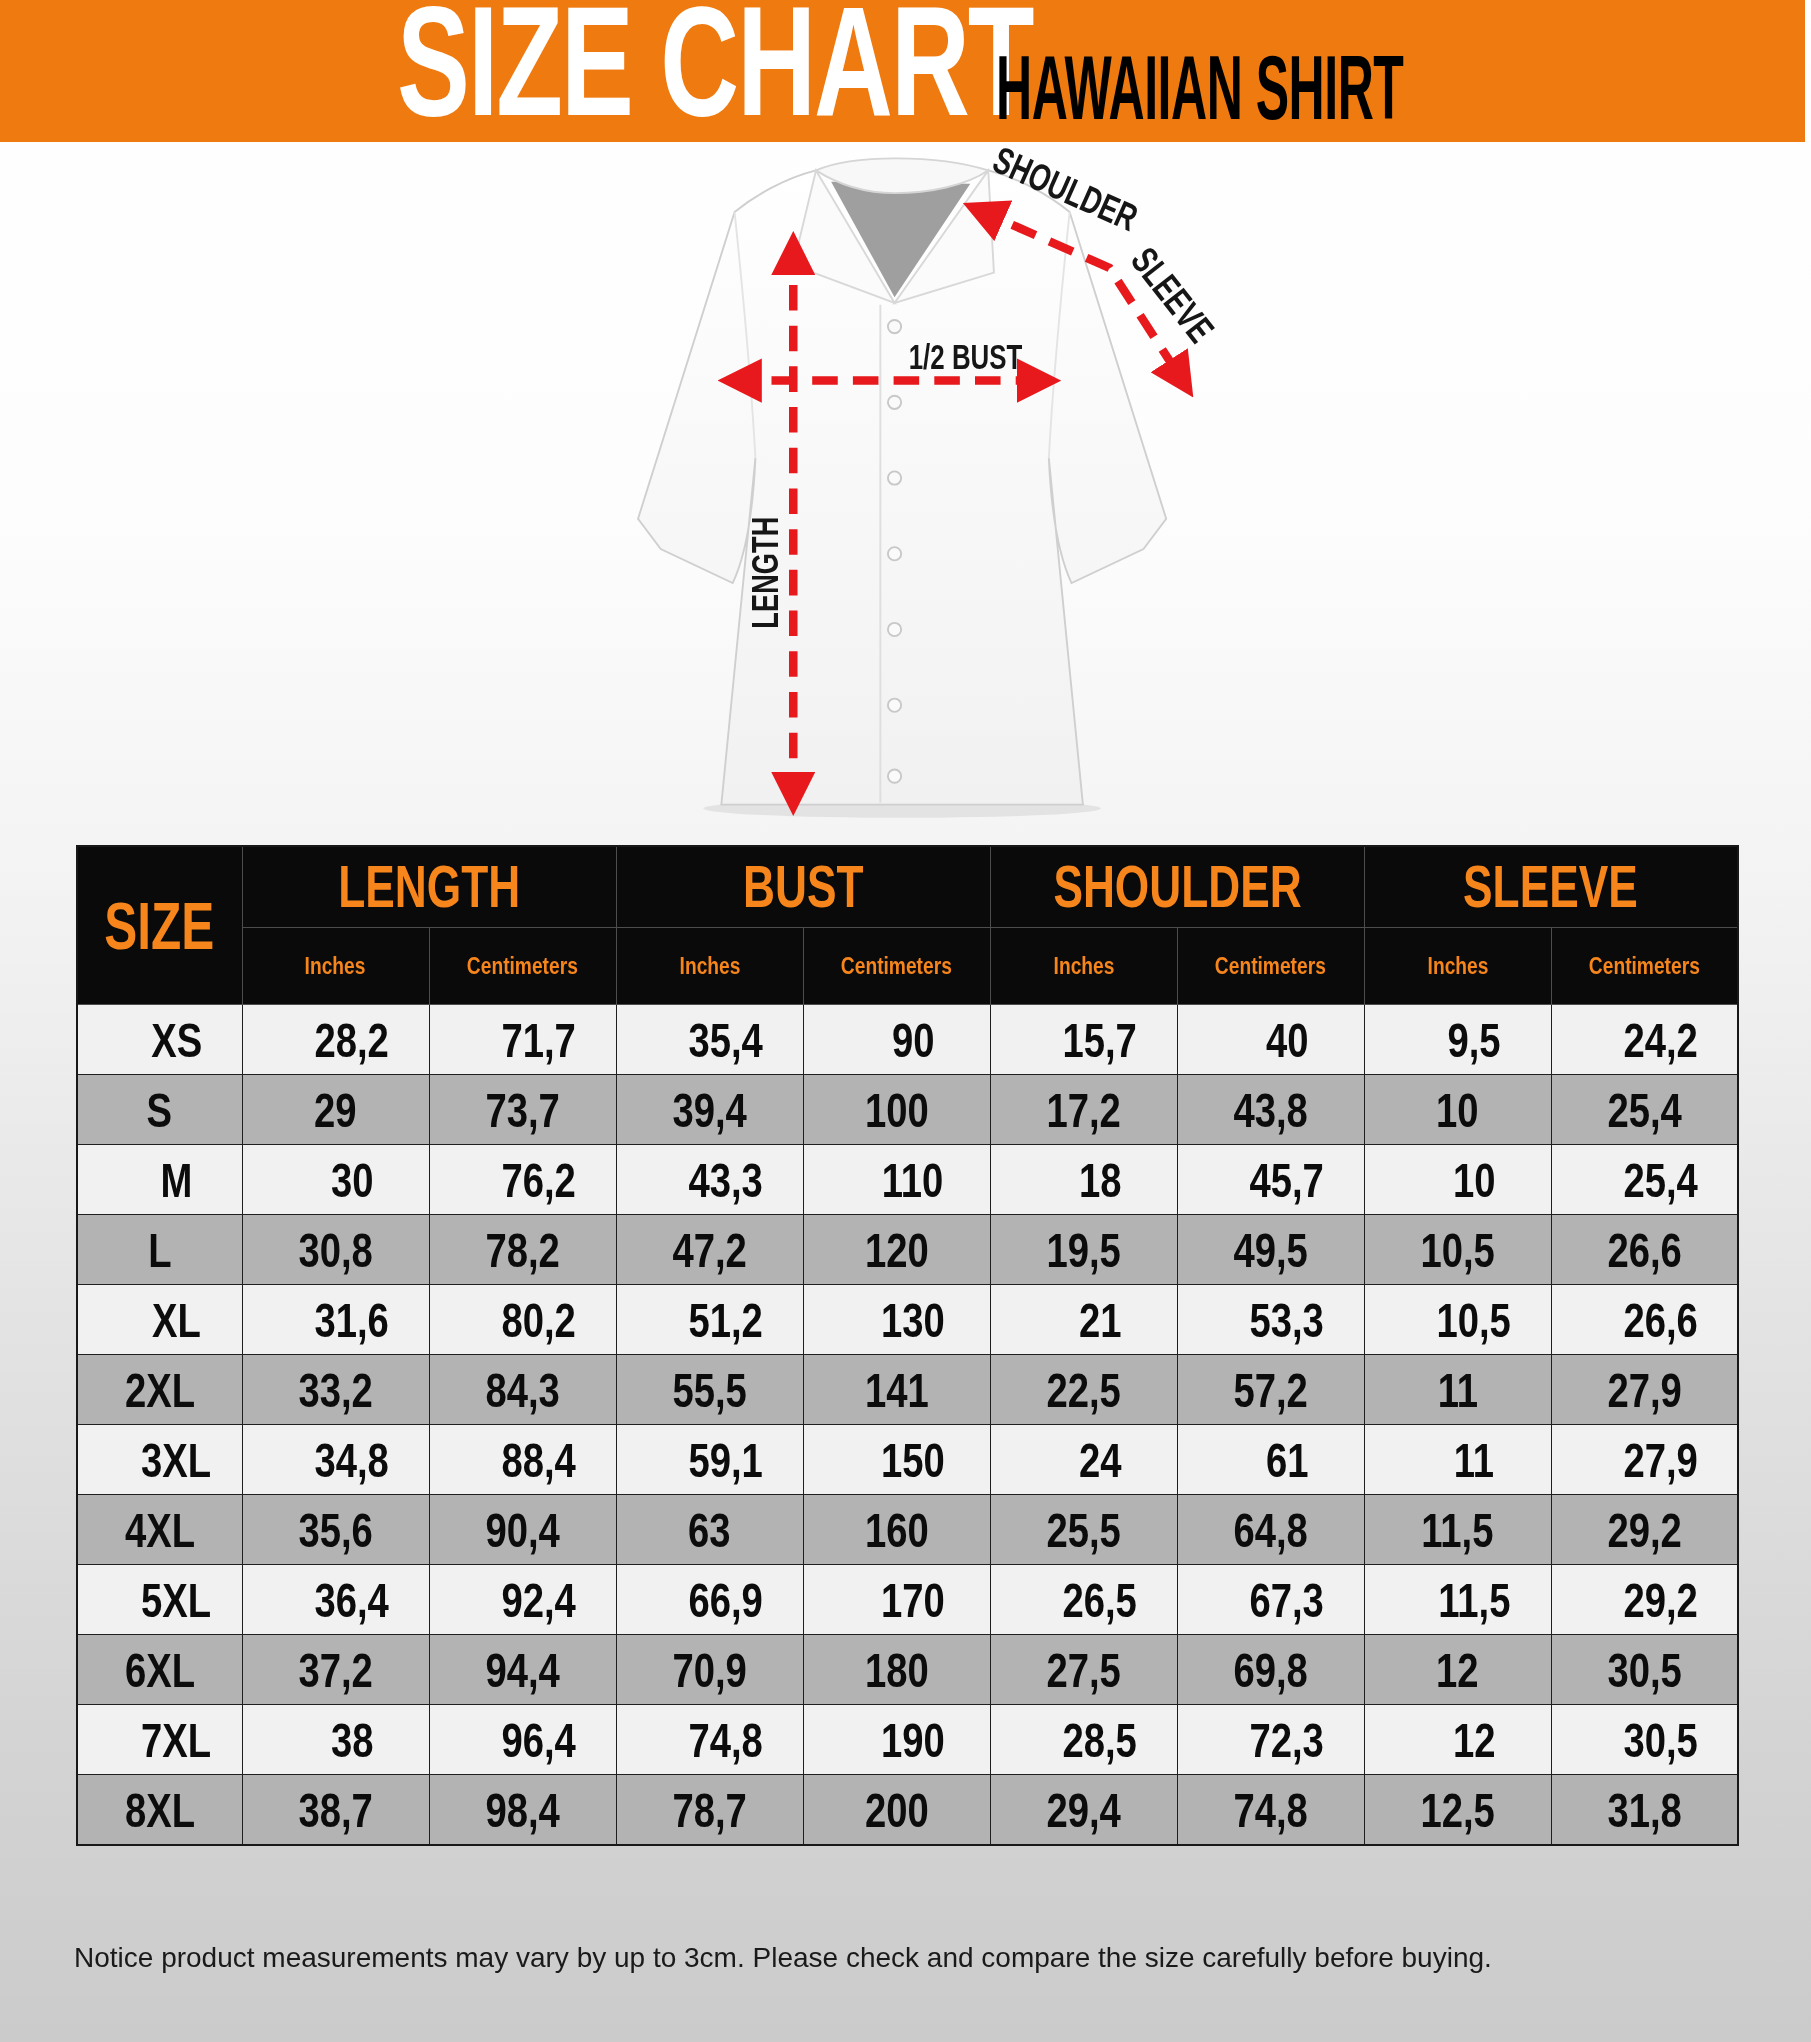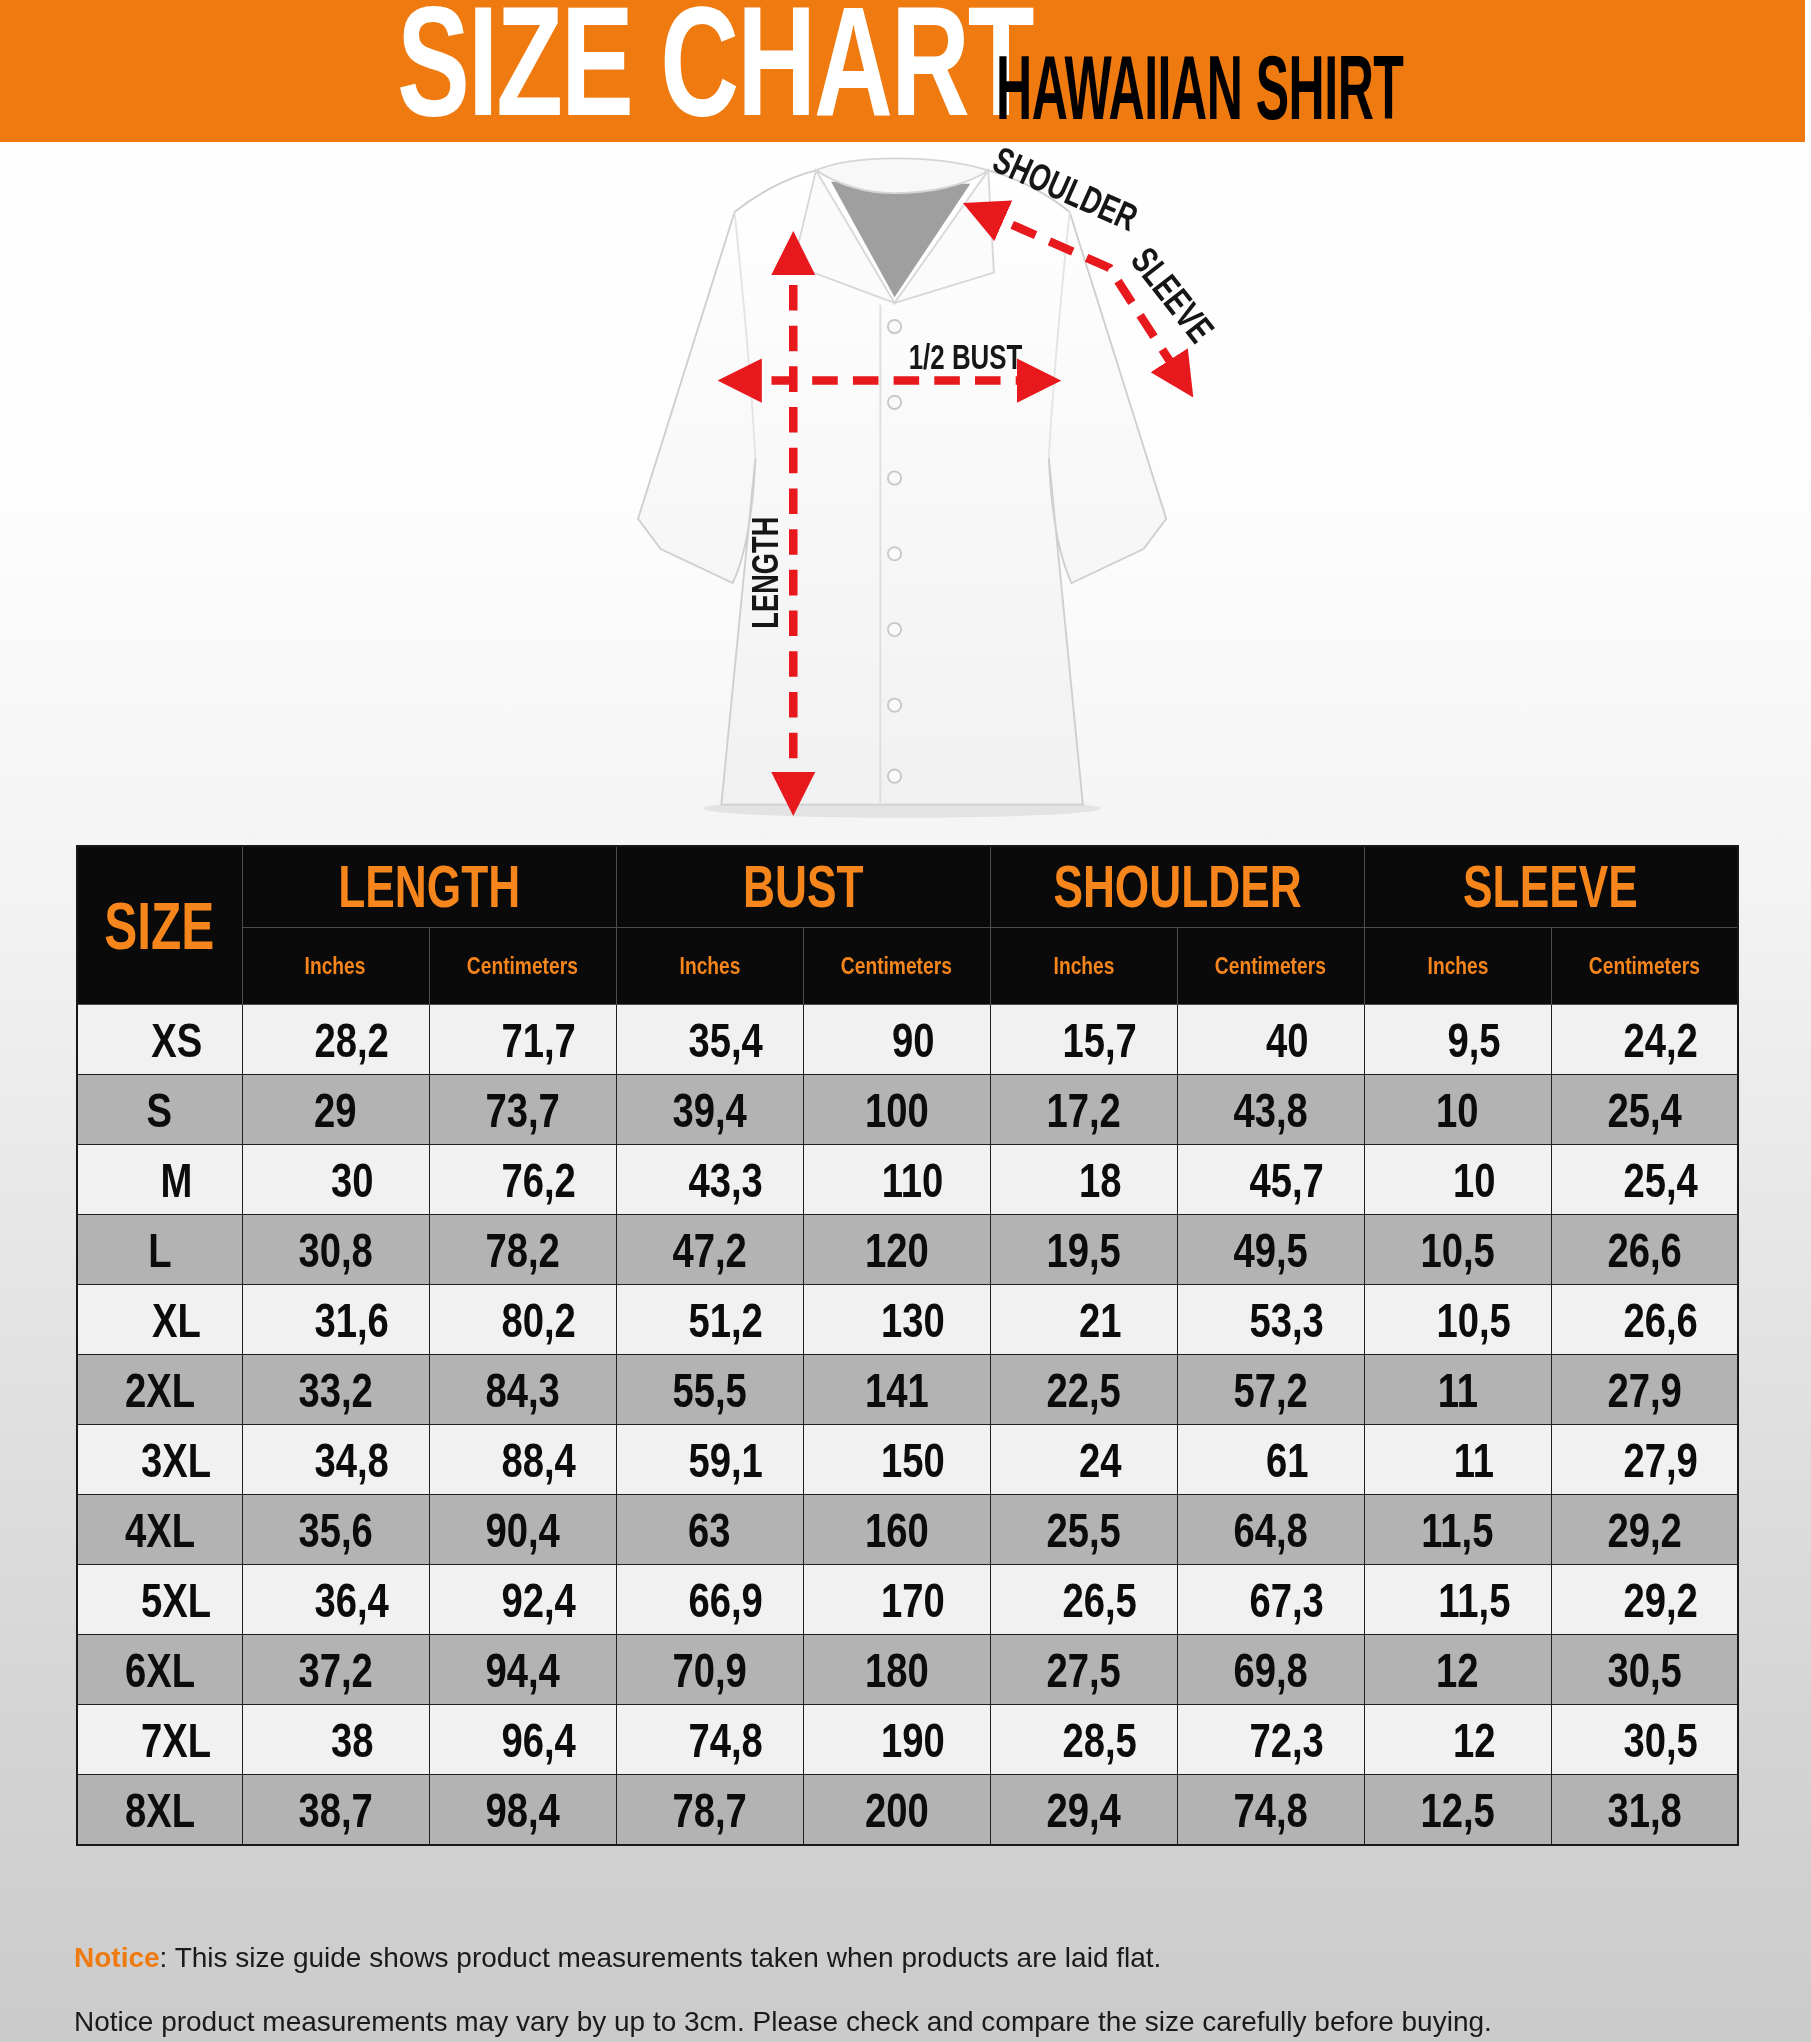--- a/index.html
+++ b/index.html
@@ -254,16 +254,15 @@
       <td><span class="c">200</span></td>
       <td><span class="c">29,4</span></td>
       <td><span class="c">74,8</span></td>
       <td><span class="c">12,5</span></td>
       <td><span class="c">31,8</span></td>
     </tr>
   </tbody>
 </table>
 
 <div class="notice">
-  <p><b class="notice-label">Notice</b><span>: This size guide shows product measurements taken when products are laid flat.</span></p>
   <p><span>Notice product measurements may vary by up to 3cm. Please check and compare the size carefully before buying.</span></p>
 </div>
 
 
 </body></html>

